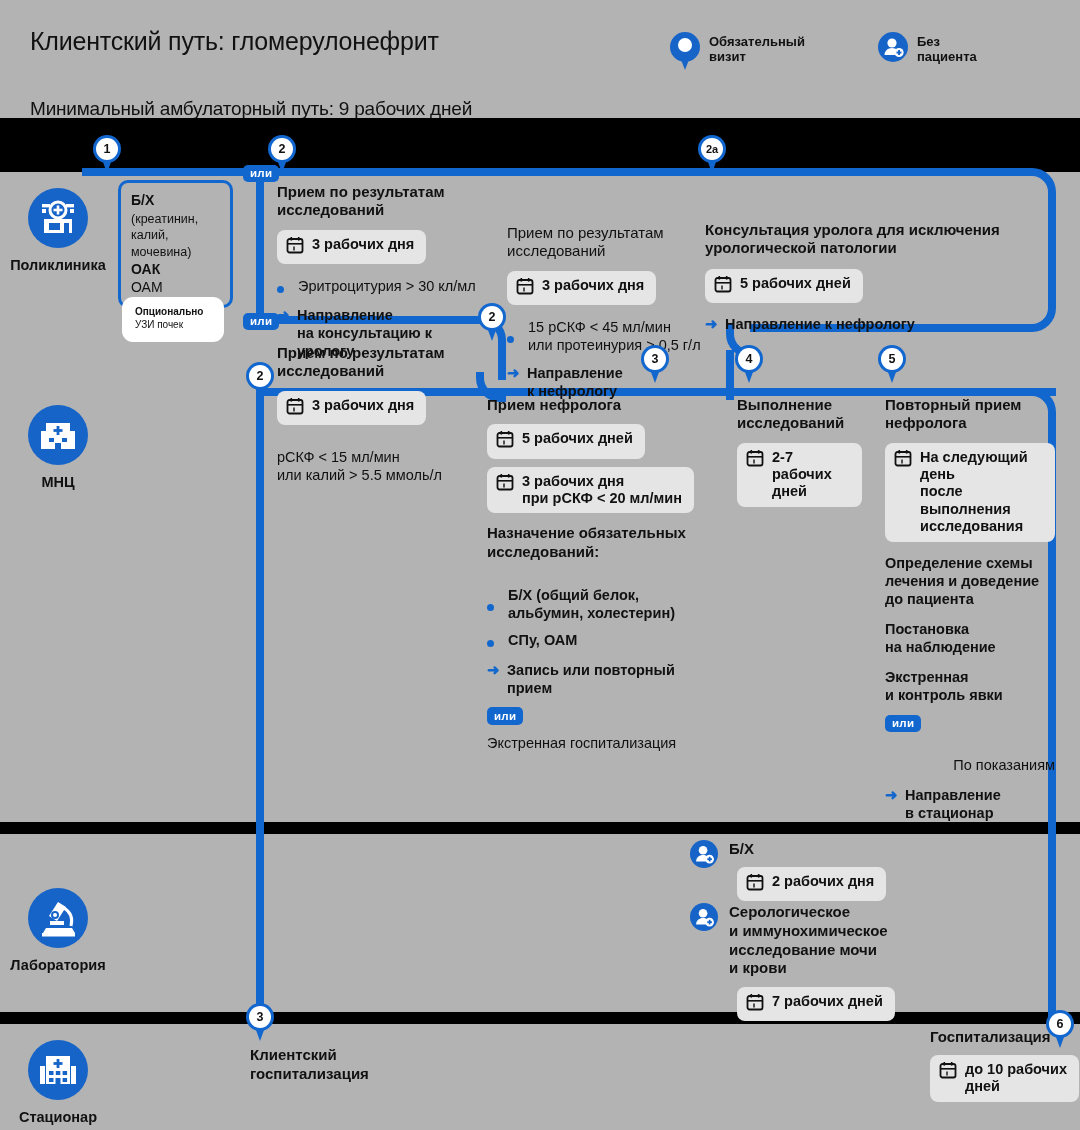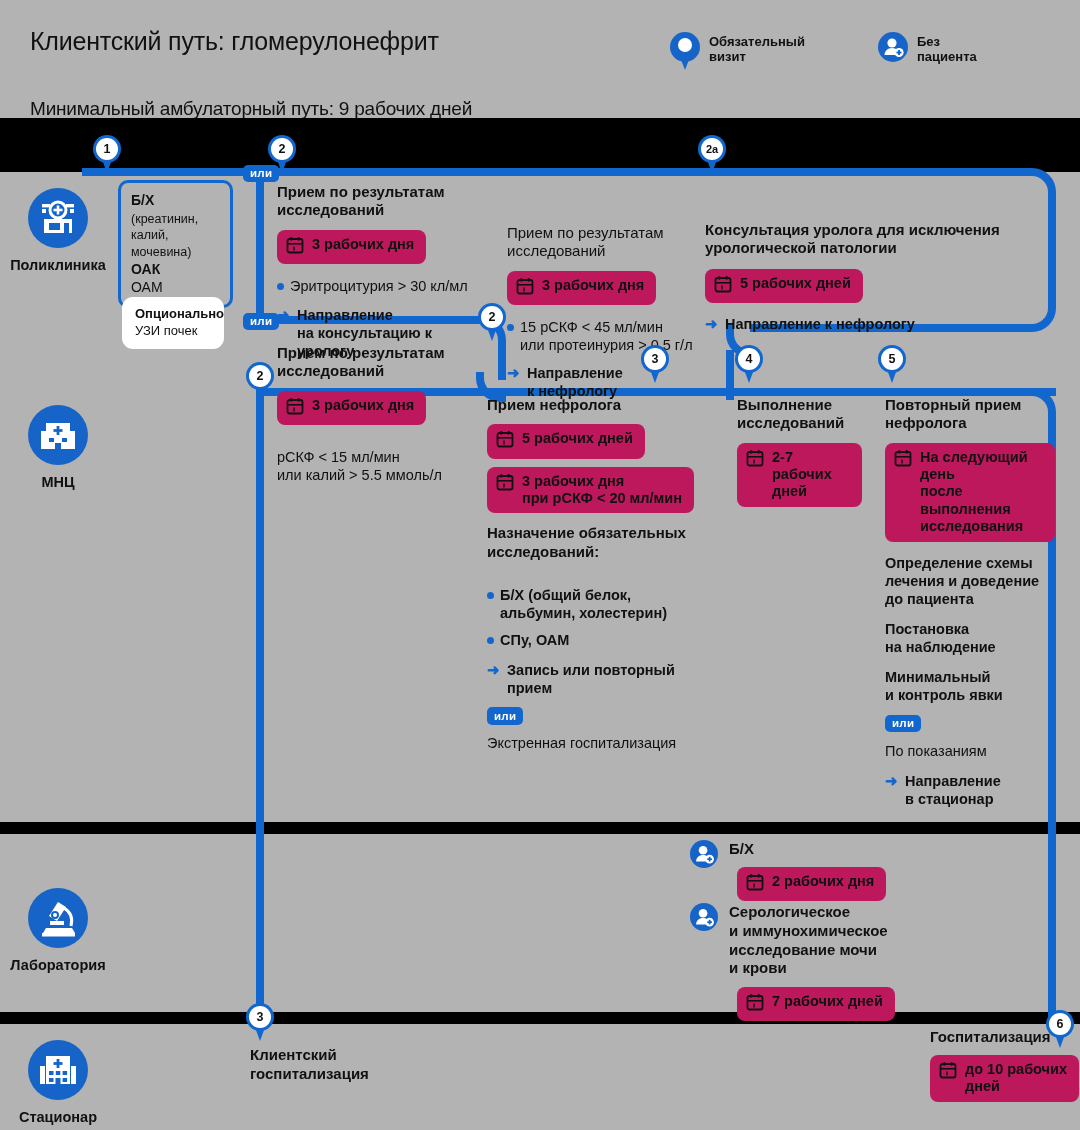--- a/index.html
+++ b/index.html
@@ -52,43 +52,43 @@
   .pin { position:absolute; width:28px; height:38px; z-index:30; }
   .pin .disc { position:absolute; left:0; top:0; width:28px; height:28px; border-radius:50%; background:#1267cf; }
   .pin .tip  { position:absolute; left:7px; top:19px; width:14px; height:19px; background:#1267cf; clip-path: polygon(0 0,100% 0,50% 100%); }
   .pin .num  { position:absolute; left:3px; top:3px; width:22px; height:22px; border-radius:50%; background:#fff;
                font-size:12.5px; font-weight:bold; color:#111; display:flex; align-items:center; justify-content:center; }
   .pin.small .num { font-size:11px; }
 
   
   .chip-day {
     display:inline-flex; align-items:flex-start; gap:8px;
-    background:#be185d; border-radius:8px; padding:6px 12px 6px 9px;
+    background:#e5e5e5; border-radius:8px; padding:6px 12px 6px 9px;
     font-size:14.5px; font-weight:bold; color:#111; line-height:1.2;
   }
   .chip-day .cal { flex:0 0 18px; }
 
   .chip-or {
     display:inline-block; background:#1267cf; color:#fff; font-size:11.5px; font-weight:bold;
     padding:2.5px 7px 3px; border-radius:5px; letter-spacing:0.3px;
   }
 
   .card-outline {
     border:3px solid #1267cf; border-radius:10px; background:#b3b3b3;
     padding:8px 10px 9px; font-size:14px; color:#111; line-height:1.3;
   }
-  .card-white { background:#fff; border-radius:11px; padding:9px 13px 10px; font-size:13px; color:#111; line-height:1.28; }
+  .card-white { background:#fff; border-radius:11px; padding:9px 13px 10px; font-size:10px; color:#111; line-height:1.28; }
 
   .blk { position:absolute; }
   .h-title { font-size:15px; font-weight:bold; color:#111; line-height:1.22; }
   .h-reg   { font-size:15px; color:#111; line-height:1.22; }
   .txt-b   { font-size:14.5px; font-weight:bold; color:#111; line-height:1.25; }
   .txt-n   { font-size:14.5px; color:#111; line-height:1.25; }
 
-  .bullet { display:flex; gap:6px; align-items:flex-start; font-size:14.5px; color:#111; line-height:1.25; }
+  .bullet { display:flex; gap:14px; align-items:center; font-size:14.5px; color:#111; line-height:1.25; }
   .bullet .dot { flex:0 0 7px; width:7px; height:7px; border-radius:50%; background:#1267cf; margin-top:6px; }
 
   .arrowline { display:flex; gap:6px; align-items:flex-start; }
   .arrowline .ar { flex:0 0 14px; color:#1267cf; font-size:15px; line-height:1.2; font-weight:bold; }
 
   .mini-person { width:28px; height:28px; border-radius:50%; background:#1664c8; position:relative; flex:0 0 28px; }
 </style>
 </head>
 <body>
 
@@ -520,27 +520,27 @@
     <div class="txt-b" style="margin-top:12px;">
       <div>Определение схемы</div>
       <div>лечения и доведение</div>
       <div>до пациента</div>
     </div>
     <div class="txt-b" style="margin-top:12px;">
       <div>Постановка</div>
       <div>на наблюдение</div>
     </div>
     <div class="txt-b" style="margin-top:12px;">
-      <div>Минимальный</div>
+      <div>Экстренная</div>
       <div>и контроль явки</div>
     </div>
     <div style="margin-top:9px;">
       <span class="chip-or">или</span>
     </div>
-    <div class="txt-n" style="margin-top:10px;">По показаниям</div>
+    <div class="txt-n" style="margin-top:24px;text-align:right;">По показаниям</div>
     <div class="arrowline" style="margin-top:11px;">
       <span class="ar">➜</span>
       <span class="txt-b">
         <span style="display:block">Направление</span>
         <span style="display:block">в стационар</span>
       </span>
     </div>
   </div>
 
   <div class="blk" style="left:690px; top:840px; width:260px; display:flex; gap:11px;">

